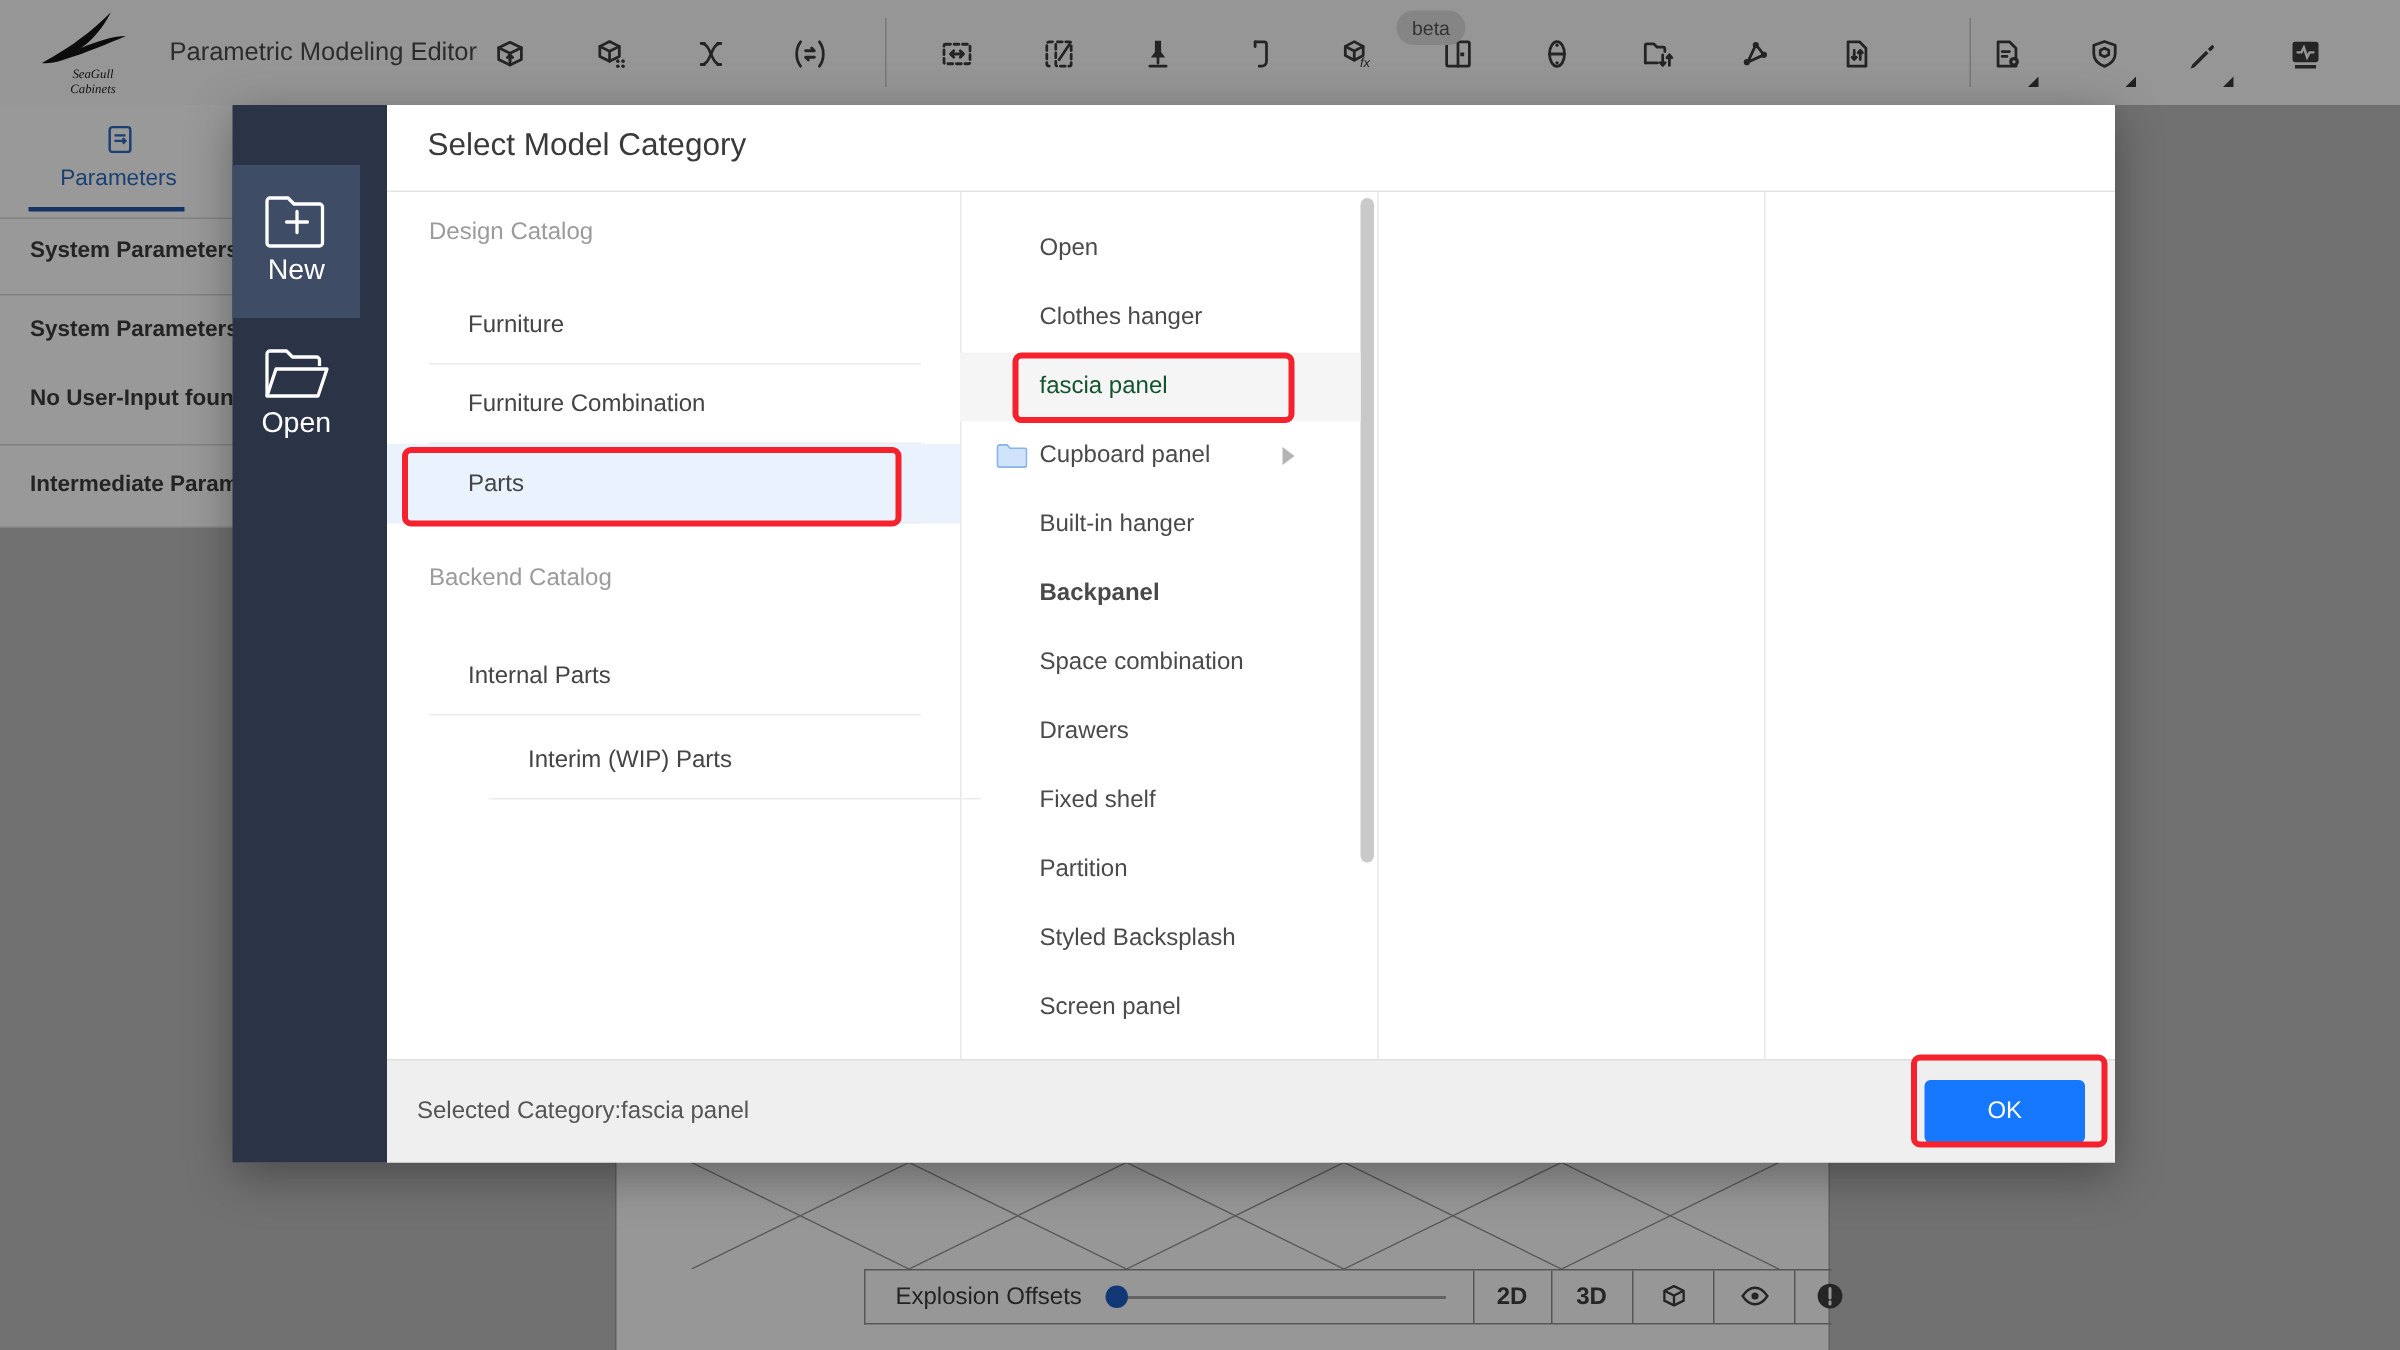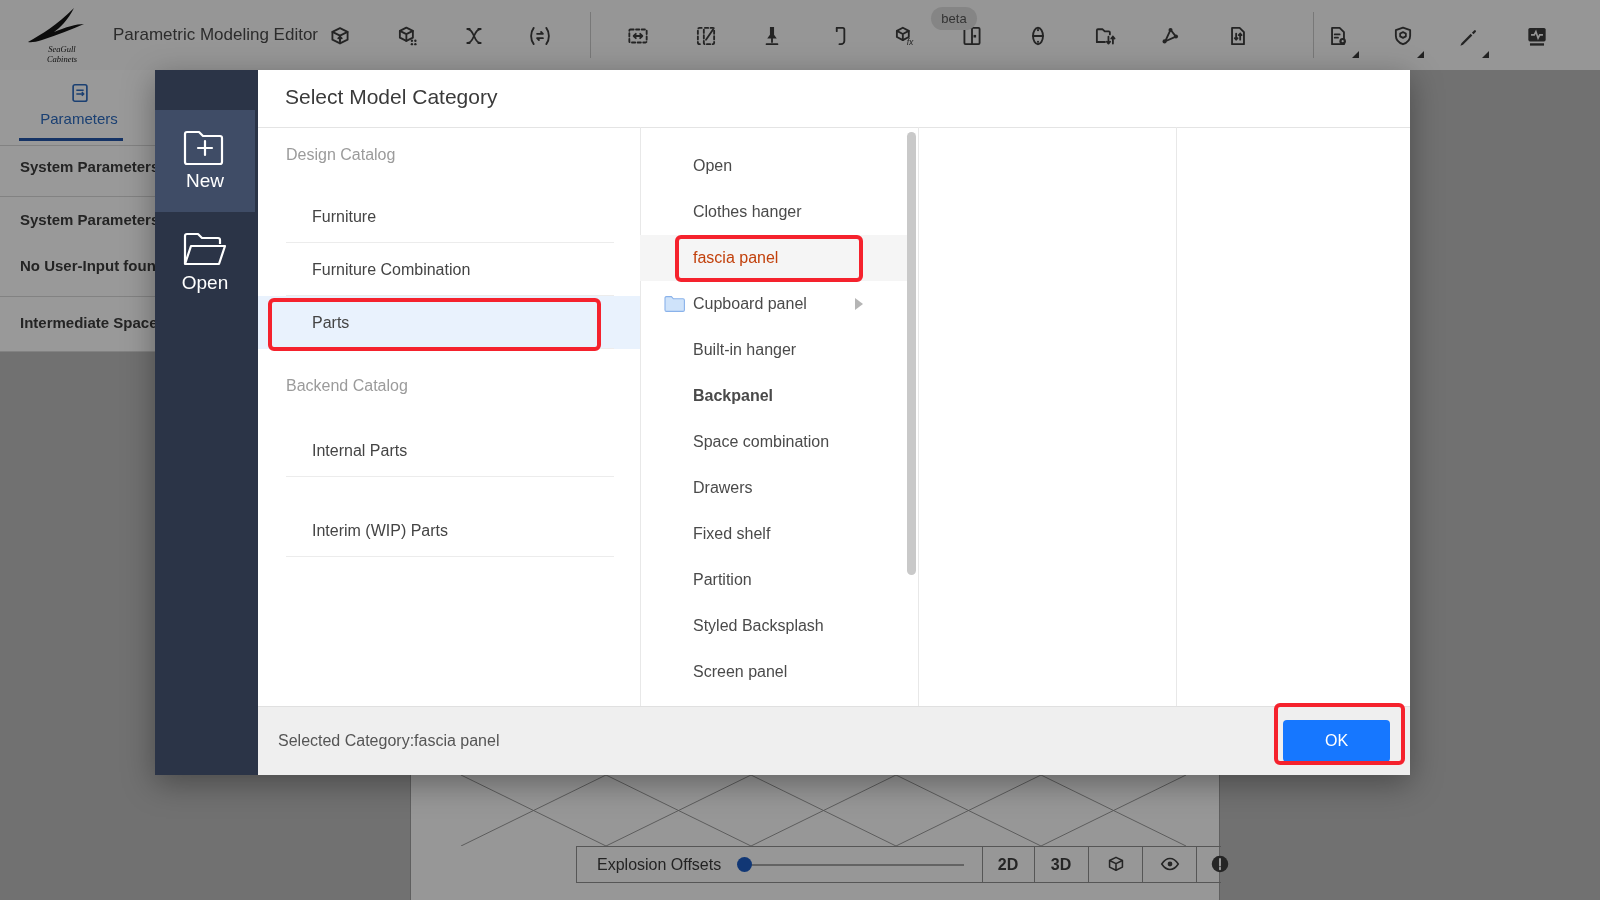--- a/index.html
+++ b/index.html
@@ -42,42 +42,42 @@
   .vp-icon{top:6px;width:22px;height:22px;}
   .vp-icon svg{width:22px;height:22px;display:block;}
 
   
   #mask{left:0;top:0;width:1600px;height:900px;background:rgba(0,0,0,0.40);z-index:5;}
 
   
   #modal-wrap{left:155px;top:70px;width:1255px;height:705px;z-index:10;
       box-shadow:0 8px 30px rgba(0,0,0,.35);}
   #modal-nav{left:0;top:0;width:103px;height:705px;background:#2b3447;}
-  .nav-item{left:0;width:100px;height:102px;text-align:center;cursor:pointer;}
+  .nav-item{left:0;width:85px;height:102px;text-align:center;cursor:pointer;}
   .nav-item.sel{background:#3f4c66;}
   .nav-item svg{display:block;margin:16px auto 2px auto;}
   .nav-label{color:#ffffff;font-size:19px;}
   #modal-main{left:103px;top:0;width:1152px;height:705px;background:#ffffff;overflow:hidden;}
   #modal-title{left:27px;top:15px;font-size:21px;color:#3a3a3a;}
   #title-div{left:0;top:57px;width:1152px;height:1px;background:#e4e4e4;}
   .col-div{top:57px;width:1px;height:579px;background:#e8e8e8;}
   #scroll-thumb{left:649px;top:62px;width:9px;height:443px;background:#c9c9c9;border-radius:5px;}
 
   
   .cat-header{left:28px;width:300px;font-size:16px;color:#9b9b9b;}
   .cat-item{left:0;width:382px;height:53px;box-sizing:border-box;font-size:16px;color:#444;cursor:pointer;}
   .cat-item .lbl{position:absolute;left:54px;top:0;line-height:53px;}
   .cat-item .inner-div{position:absolute;left:28px;right:26px;bottom:0;height:1px;background:#ececec;}
   .cat-item.sel{background:#e9f2fd;}
 
   
   .sub-item{left:382px;width:267px;height:46px;font-size:16px;color:#4a4a4a;cursor:pointer;}
   .sub-item .lbl{position:absolute;left:53px;top:0;line-height:46px;}
   .sub-item.sel{background:#f5f5f5;}
-  .sub-item.sel .lbl{color:#c2410c;text-align:right;}
+  .sub-item.sel .lbl{color:#14532d;text-align:right;}
   .sub-item .folder{position:absolute;left:24px;top:14px;width:21px;height:17px;}
   .sub-item .arrow{position:absolute;right:44px;top:17px;width:0;height:0;
       border-left:8px solid #b5b5b5;border-top:6px solid transparent;border-bottom:6px solid transparent;}
 
   
   #modal-footer{left:0;top:636px;width:1152px;height:69px;background:#efefef;border-top:1px solid #e0e0e0;box-sizing:border-box;}
   #footer-text{left:20px;top:0;height:80px;line-height:68px;font-size:16px;color:#555;}
   #ok-btn{left:1025px;top:13px;width:107px;height:42px;background:#1677ff;color:#fff;
       font-size:16px;text-align:center;line-height:42px;border-radius:4px;cursor:pointer;}
 
@@ -241,21 +241,21 @@
         <rect x="4.5" y="3" width="15" height="18" rx="2" fill="none" stroke="#2d6bbf" stroke-width="1.8"></rect>
         <path d="M8 9h8M8 13h8M14 11l2 2-2 2" fill="none" stroke="#2d6bbf" stroke-width="1.6"></path>
       </svg>
       <div id="param-tab-label" class="abs">Parameters</div>
       <div id="param-underline" class="abs"></div>
     </div>
     <div id="side-items">
         <div class="side-item abs" style="top: 88px;">System Parameters</div>
         <div class="side-item abs" style="top: 141px;">System Parameters</div>
         <div class="side-item abs" style="top: 187px;">No User-Input found</div>
-        <div class="side-item abs" style="top: 244px;">Intermediate Space</div>
+        <div class="side-item abs" style="top: 244px;">Intermediate Param</div>
         <div class="side-div abs" style="top: 75px;"></div>
         <div class="side-div abs" style="top: 126px;"></div>
         <div class="side-div abs" style="top: 226px;"></div>
         <div class="side-div abs" style="top: 281px;"></div>
       </div>
   </div>
 
   <div id="canvas-strip" class="abs">
     <svg id="xpattern" class="abs" width="810" height="71" viewBox="0 0 810 71">
       <g stroke="#8f8f8f" stroke-width="0.9" fill="none">
@@ -342,21 +342,21 @@
             <span class="lbl">Parts</span>
             <span class="inner-div"></span>
           </div>
         </div>
       <div class="cat-header abs" style="top:307px;">Backend Catalog</div>
       <div id="backend-items">
           <div class="cat-item abs" style="top: 354px;">
             <span class="lbl">Internal Parts</span>
             <span class="inner-div"></span>
           </div>
-          <div class="cat-item abs" style="top: 434px;">
+          <div class="cat-item abs" style="top: 410px; margin-left: 40px;">
             <span class="lbl">Interim (WIP) Parts</span>
             <span class="inner-div"></span>
           </div>
         </div>
       <div id="anno-parts" class="anno abs"></div>
 
       <div id="sub-items">
           <div class="sub-item abs" style="top: 73px;">
             <span class="lbl">Open</span>
           </div>

